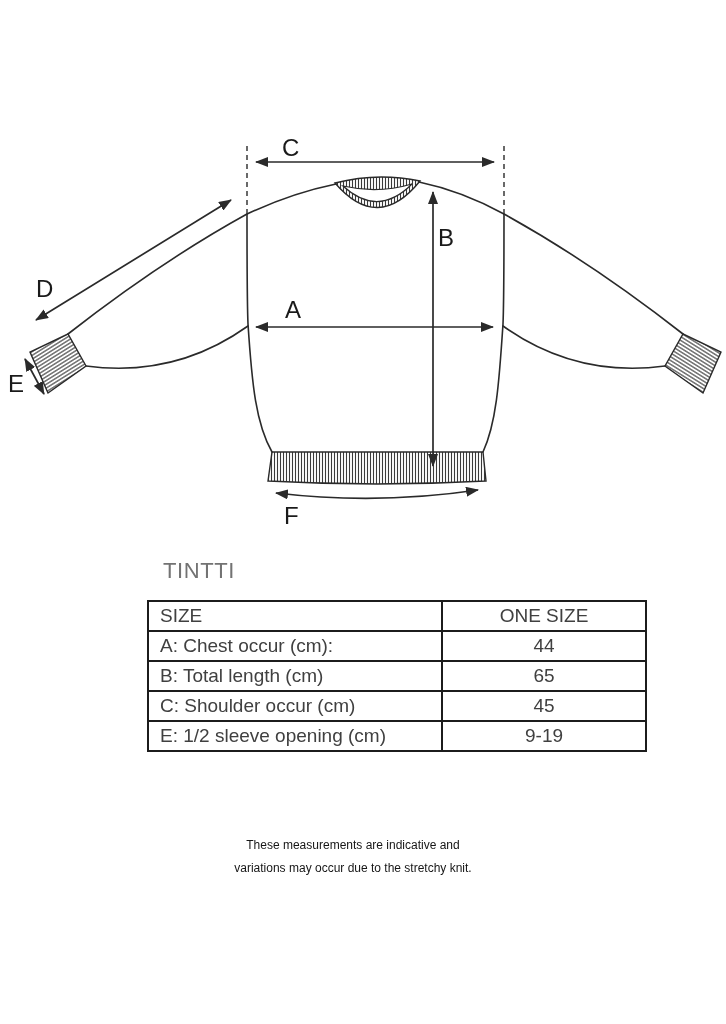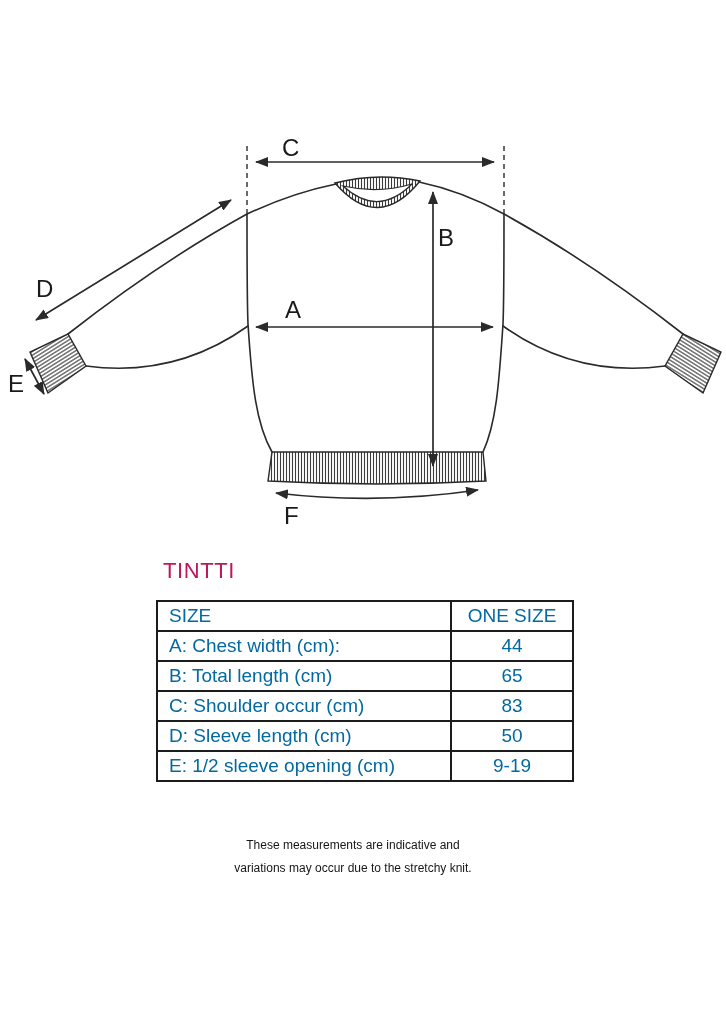--- a/index.html
+++ b/index.html
@@ -4,26 +4,26 @@
 <style>
   html,body{margin:0;padding:0;}
   body{
     width:726px;height:1024px;position:relative;background:#ffffff;
     font-family:"Liberation Sans", sans-serif;color:#1a1a1a;overflow:hidden;
   }
   .page{position:absolute;inset:0;}
   .diagram-svg{position:absolute;left:0;top:0;}
   .product-title{
     position:absolute;left:163px;top:558px;
-    font-size:22px;letter-spacing:0.6px;color:#be185d;
+    font-size:22px;letter-spacing:0.6px;color:#737373;
   }
   table.size-table{
-    position:absolute;left:156px;top:600px;width:418px;
+    position:absolute;left:147px;top:600px;width:500px;
     border-collapse:collapse;table-layout:fixed;
-    font-size:19px;color:#0369a1;
+    font-size:19px;color:#404040;
   }
   .size-table th,.size-table td{
     border:2px solid #1c1c1c;height:28px;padding:0;
     font-weight:normal;overflow:hidden;white-space:nowrap;
   }
   .size-table .col-label{width:281px;text-align:left;padding-left:11px;}
   .size-table .col-value{text-align:center;}
   .note{
     position:absolute;left:63px;top:834px;width:580px;
     text-align:center;font-size:12px;line-height:22.5px;color:#161616;
@@ -95,34 +95,30 @@
 
   <table class="size-table">
     <thead>
       <tr>
         <th class="col-label">SIZE</th>
         <th class="col-value">ONE SIZE</th>
       </tr>
     </thead>
     <tbody>
       <tr>
-        <td class="col-label">A: Chest width (cm):</td>
+        <td class="col-label">A: Chest occur (cm):</td>
         <td class="col-value">44</td>
       </tr>
       <tr>
         <td class="col-label">B: Total length (cm)</td>
         <td class="col-value">65</td>
       </tr>
       <tr>
         <td class="col-label">C: Shoulder occur (cm)</td>
-        <td class="col-value">83</td>
-      </tr>
-      <tr>
-        <td class="col-label">D: Sleeve length (cm)</td>
-        <td class="col-value">50</td>
+        <td class="col-value">45</td>
       </tr>
       <tr>
         <td class="col-label">E: 1/2 sleeve opening (cm)</td>
         <td class="col-value">9-19</td>
       </tr>
     </tbody>
   </table>
 
   <div class="note">
     <div>These measurements are indicative and</div>

